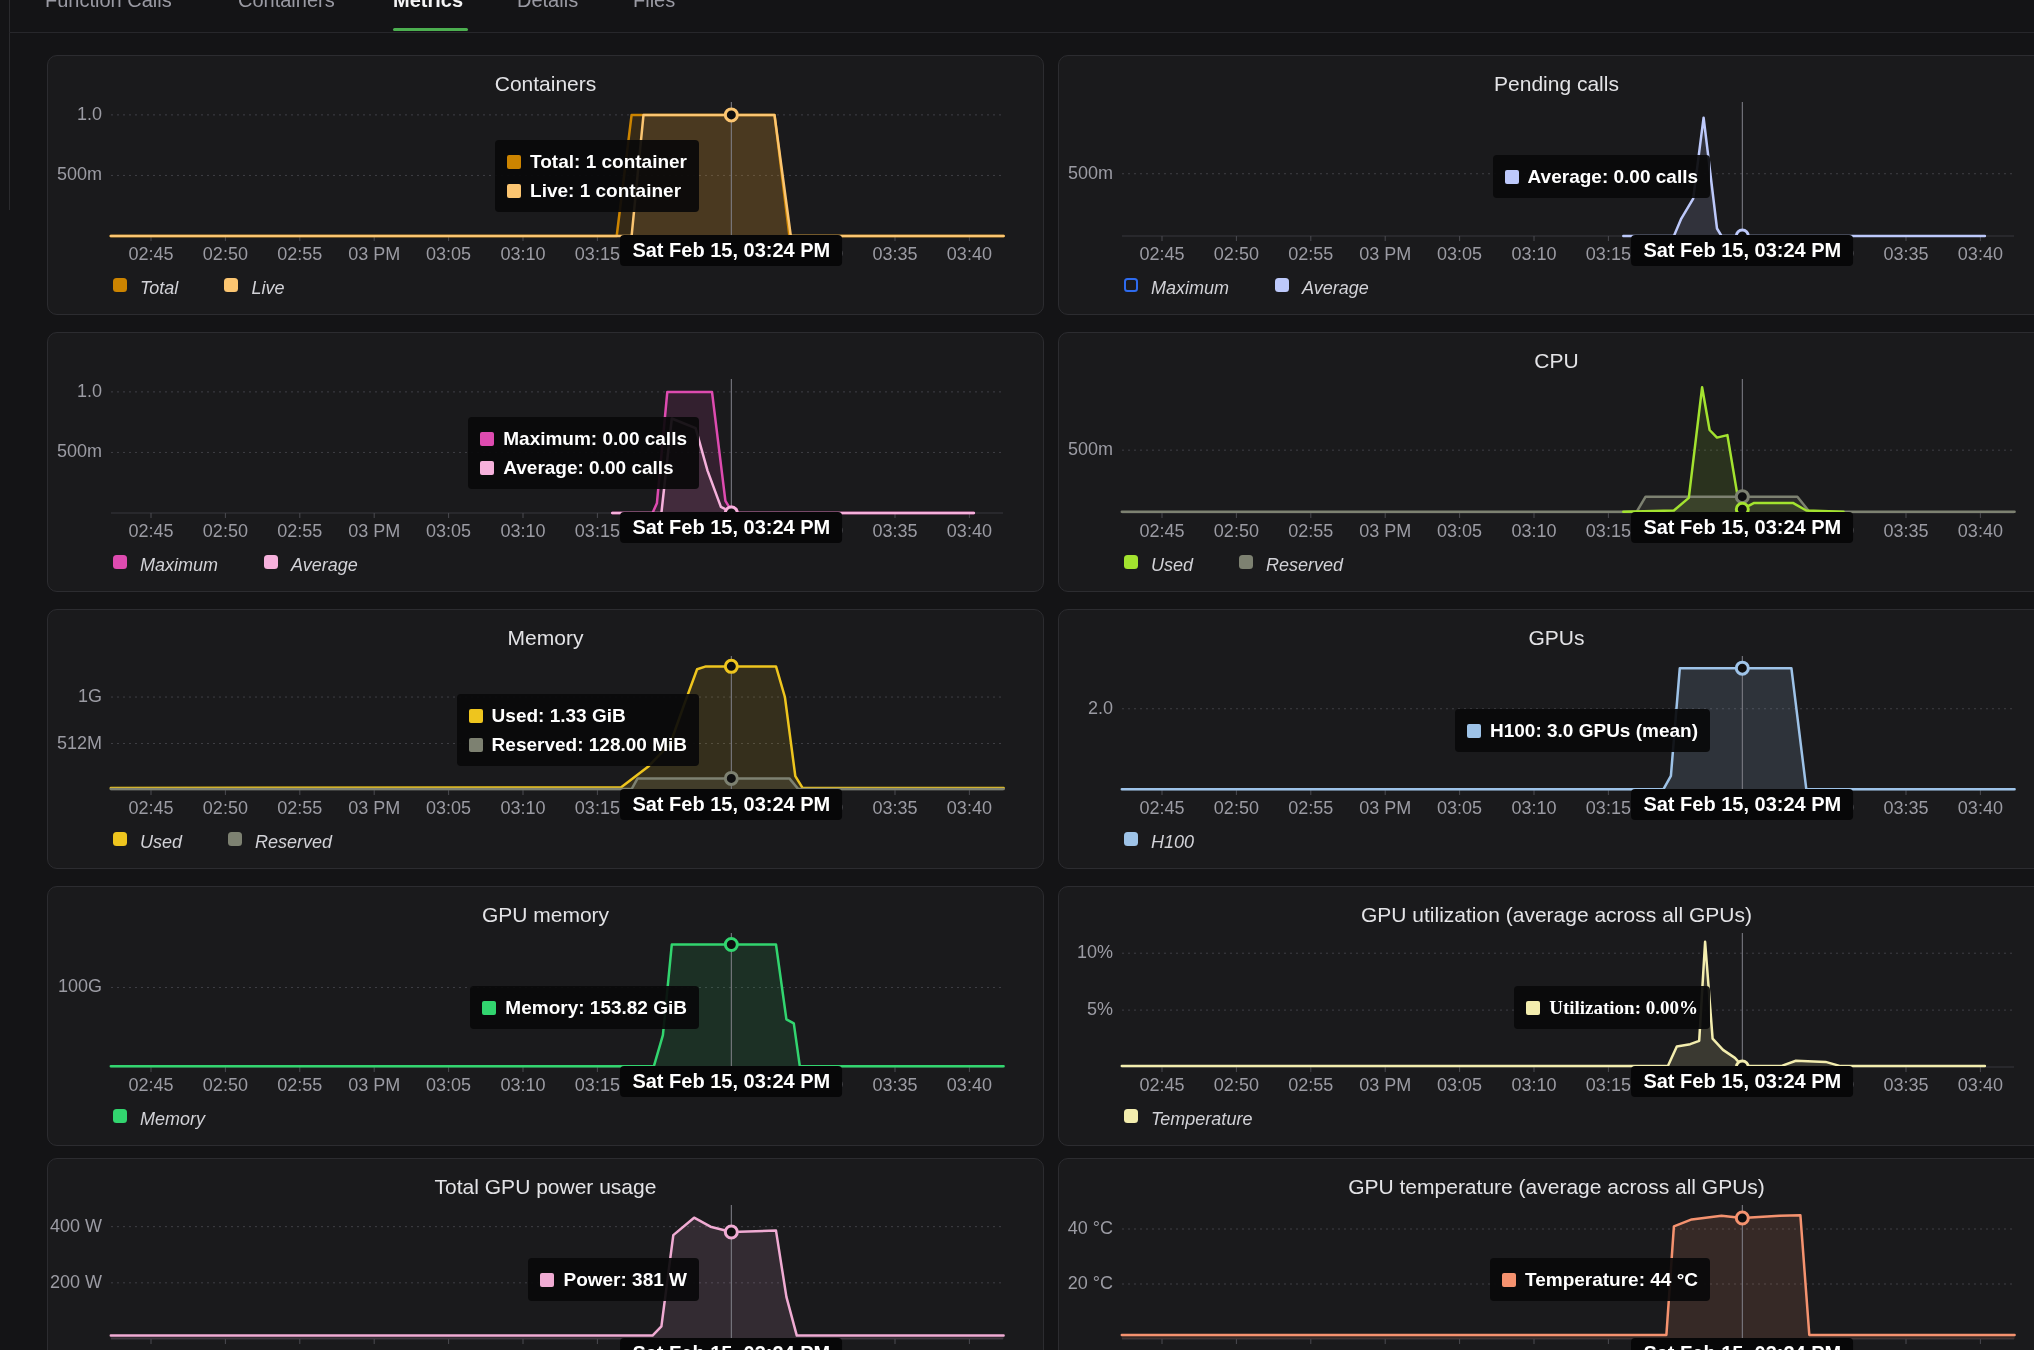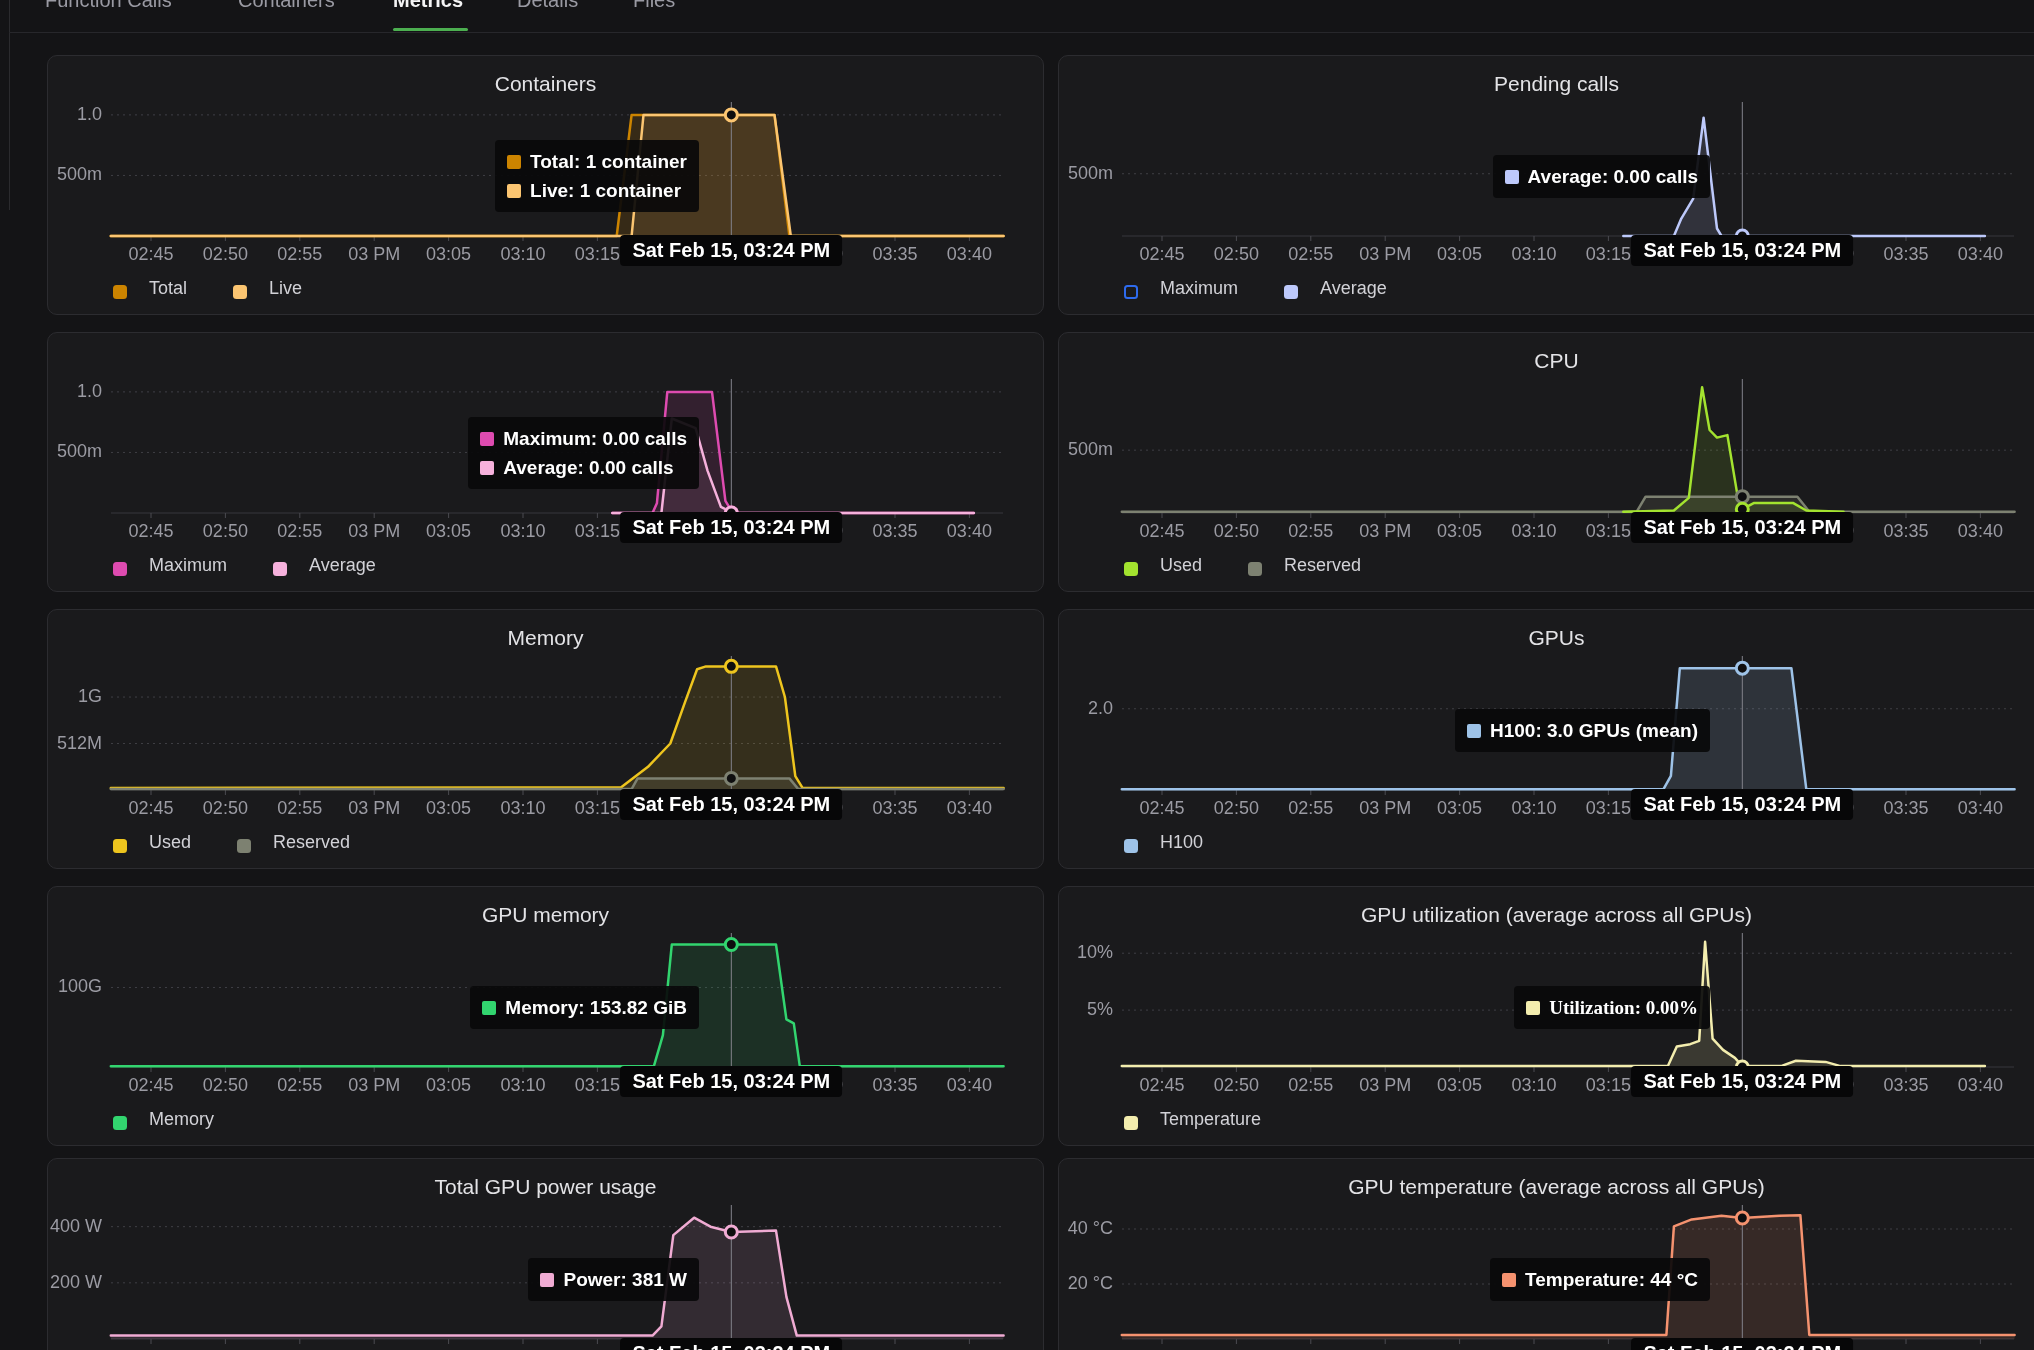--- a/index.html
+++ b/index.html
@@ -12,21 +12,21 @@
   #tab-underline{position:absolute;height:3px;top:28px;border-radius:2px;}
   #nav-divider{position:absolute;left:9px;top:32px;right:0;height:1px;background:#27272b;}
   #left-border{position:absolute;left:9px;top:0;width:1px;height:210px;background:#2b2b2e;}
   
   .card{position:absolute;width:997px;height:260px;background:#1a1a1c;border:1px solid #2c2c30;border-radius:10px;box-sizing:border-box;}
   .card-title{position:absolute;left:0;top:16px;width:100%;text-align:center;font-size:21px;color:#e3e3e6;}
   .ylab{position:absolute;width:54px;text-align:right;font-size:18px;color:#9b9ba3;}
   .xlab{position:absolute;width:84px;margin-left:-42px;text-align:center;font-size:18px;color:#9b9ba3;top:188px;}
   .plot-svg{position:absolute;left:0;top:0;}
   .legend{position:absolute;left:65px;top:218px;display:flex;gap:46px;align-items:center;height:28px;}
-  .legend-item{display:flex;align-items:flex-end;gap:22px;cursor:pointer;}
+  .legend-item{display:flex;align-items:flex-start;gap:13px;cursor:pointer;font-style:italic;}
   .legend-swatch{width:14px;height:14px;border-radius:3.5px;box-sizing:border-box;}
   .legend-label{font-size:18px;color:#d2d2d7;}
   .tip{position:absolute;background:rgba(9,9,10,0.92);border-radius:4px;padding:7px 12px;z-index:3;}
   .tip-row{display:flex;align-items:center;gap:9px;height:29px;white-space:nowrap;}
   .tip-swatch{width:14px;height:14px;border-radius:2px;flex:0 0 auto;}
   .tip-text{font-size:19px;font-weight:700;color:#ffffff;}
   .date-tip{position:absolute;top:179px;transform:translateX(-50%);background:#070708;border-radius:4px;
     padding:4px 12px;font-size:20px;font-weight:700;color:#ffffff;white-space:nowrap;z-index:4;}
 </style>
 </head>
@@ -302,20 +302,30 @@
         <div class="xlab" style="left: 251.8px;">02:55</div>
         <div class="xlab" style="left: 326.2px;">03 PM</div>
         <div class="xlab" style="left: 400.6px;">03:05</div>
         <div class="xlab" style="left: 475px;">03:10</div>
         <div class="xlab" style="left: 549.4px;">03:15</div>
         <div class="xlab" style="left: 623.8px;">03:20</div>
         <div class="xlab" style="left: 698.2px;">03:25</div>
         <div class="xlab" style="left: 772.6px;">03:30</div>
         <div class="xlab" style="left: 847px;">03:35</div>
         <div class="xlab" style="left: 921.4px;">03:40</div>
+        <div class="tip" style="right: 344px; top: 84px;">
+          <div class="tip-row">
+            <span class="tip-swatch" style="background: rgb(238, 197, 30);"></span>
+            <span class="tip-text">Used: 1.33 GiB</span>
+          </div>
+          <div class="tip-row">
+            <span class="tip-swatch" style="background: rgb(125, 129, 113);"></span>
+            <span class="tip-text">Reserved: 128.00 MiB</span>
+          </div>
+        </div>
         <div class="date-tip" style="left: 683.32px;">Sat Feb 15, 03:24 PM</div>
         <div class="legend">
           <div class="legend-item">
             <span class="legend-swatch" style="background: rgb(238, 197, 30);"></span>
             <span class="legend-label">Used</span>
           </div>
           <div class="legend-item">
             <span class="legend-swatch" style="background: rgb(125, 129, 113);"></span>
             <span class="legend-label">Reserved</span>
           </div>

